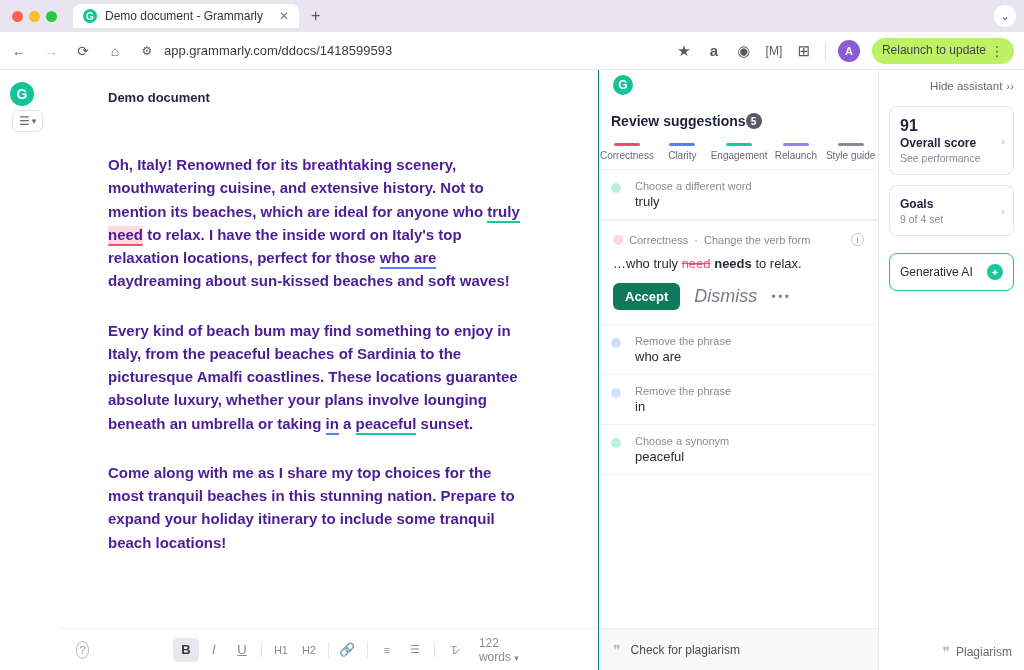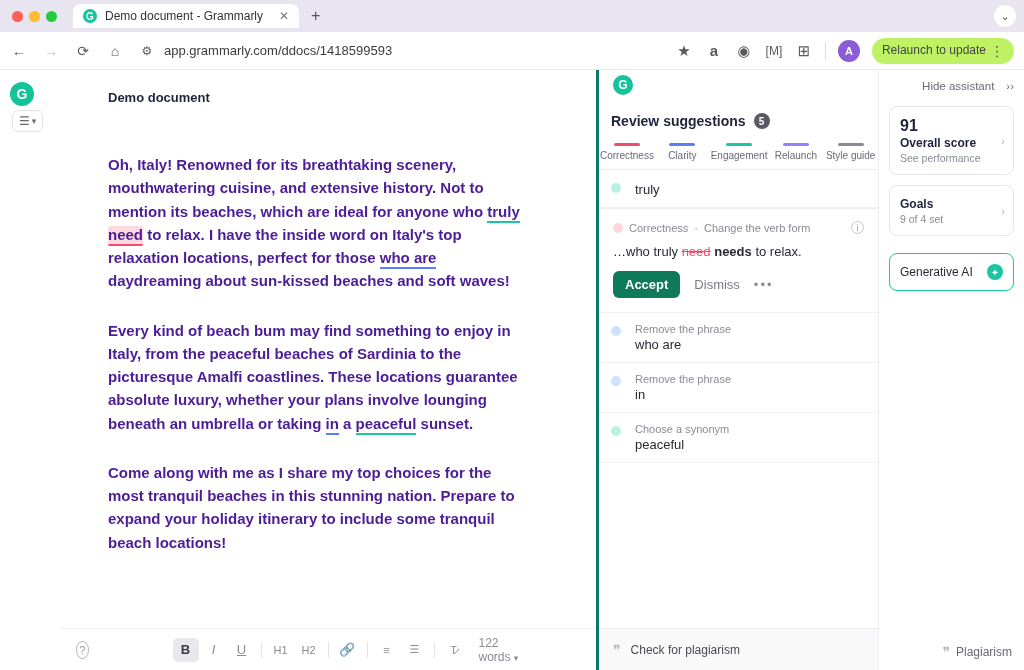--- a/index.html
+++ b/index.html
@@ -34,41 +34,41 @@
   .avatar{width:22px;height:22px;border-radius:50%;background:#8a5cd6;color:#fff;display:flex;align-items:center;justify-content:center;font-size:11px;font-weight:600;}
   .relaunch{background:#bef264;color:#444;padding:5px 10px;border-radius:14px;font-size:12px;display:flex;align-items:flex-start;gap:4px;}
   .relaunch .menu{font-size:14px;color:#555;}
   
   .app { display:flex; height:600px; background:#fff;}
   
   .leftrail{width:60px; border-right:none; padding:12px 8px;}
   .brand{width:24px;height:24px;border-radius:50%;background:#15c39a;color:#fff;display:flex;align-items:center;justify-content:center;font-weight:bold;font-size:14px; margin-bottom:4px; margin-left:2px; display:inline-flex;}
   .leftmenu{display:inline-flex; align-items:center; border:1px solid #e4e4e8; border-radius:6px; padding:3px 6px; margin-left:4px; gap:2px; color:#6a6a72; font-size:12px;}
   
-  .editor{flex:1; position:relative; padding:20px 48px 0 48px; border-right:3px solid #0f766e;}
+  .editor{flex:1; position:relative; padding:20px 48px 0 48px; border-right:1px solid #0f766e;}
   .doc-title{font-size:13px; font-weight:600; color:#1f243c; margin-bottom:48px;}
   .content{font-size:15px; line-height:1.55; font-weight:600; color:#4c1d95; max-width:420px;}
   .content p{margin-bottom:26px;}
   .ul-teal{border-bottom:2px solid #19c6a1; padding-bottom:1px;}
   .ul-red{border-bottom:2px solid #ef4d6e; padding-bottom:1px;}
   .hl-pink{background:#ffd9e1; border-radius:2px;}
   .ul-blue{border-bottom:2px solid #5a7cff; padding-bottom:1px;}
   
   .toolbar{position:absolute; left:0; right:0; bottom:0; height:42px; display:flex; align-items:center; padding:0 16px; gap:12px; border-top:1px solid #f0f0f2;}
   .help{width:18px;height:18px;border:1.5px solid #b8b8c0;border-radius:50%;display:flex;align-items:center;justify-content:center;font-size:11px;color:#9a9aa4;}
   .fmt-group{display:flex; align-items:center; gap:2px; margin-left:72px;}
   .fmt{width:26px;height:24px;display:flex;align-items:center;justify-content:center;border-radius:5px;color:#8b8b95;font-size:13px;}
   .fmt.active{background:#e7e7ec;color:#3a3a46;font-weight:bold;}
   .sep{width:1px;height:16px;background:#e4e4e8;margin:0 4px;}
   .wc{margin-left:auto; margin-right:60px; color:#8b8b95; font-size:12px;}
   
   .panel{width:280px; position:relative; display:flex; flex-direction:column; border-right:1px solid #ececf0;}
   .panel-head{height:33px; display:flex; align-items:center; padding:0 12px;}
   .panel-head .brand{width:20px;height:20px;font-size:12px;}
-  .rev-head{padding:10px 12px 8px 12px; display:flex; align-items:flex-start; gap:8px;}
+  .rev-head{padding:10px 12px 8px 12px; display:flex; align-items:flex-start; }
   .rev-title{font-size:14px; font-weight:700;}
   .count-badge{background:#5a5a64;color:#fff;border-radius:9px;min-width:16px;height:16px;font-size:10px;display:flex;align-items:center;justify-content:center;padding:0 4px;font-weight:600;}
   .cats{display:flex; border-bottom:1px solid #ececf0;}
   .cat{flex:1; text-align:center; font-size:10px; color:#6a6a74; padding:6px 1px 8px 1px; position:relative;}
   .cat .bar{height:3px;border-radius:2px;margin:0 auto 4px auto;width:26px;}
   .cat.correct .bar{background:#ef4d6e;}
   .cat.clarity .bar{background:#5a7cff;}
   .cat.engage .bar{background:#19c6a1;}
   .cat.deliv .bar{background:#9a7cff;}
   .cat.style .bar{background:#8a8a92;}
@@ -79,26 +79,26 @@
   .sug .lab{font-size:11px; color:#8a8a94;}
   .sug .word{font-size:13px; color:#2a2a34; margin-top:2px;}
   .sug.expanded{border-top:1px solid #ededf0; padding:12px 14px 14px 14px;}
   .sug.expanded .chead{display:flex; align-items:center; gap:6px; font-size:11px; color:#8a8a94;}
   .info{width:13px;height:13px;border:1px solid #c6c6cc;border-radius:50%;display:inline-flex;align-items:center;justify-content:center;font-size:9px;color:#9a9aa4;margin-left:auto;}
   .ctx{font-size:13px;color:#2a2a34;margin:10px 0 12px 0;}
   .strike{text-decoration:line-through;color:#ef4d6e;}
   .bold{font-weight:700;}
   .btnrow{display:flex;align-items:center;gap:14px;}
   .accept{background:#0f7a5a;color:#fff;border:none;border-radius:6px;padding:6px 12px;font-size:13px;font-weight:600;}
-  .dismiss{color:#7a7a84;font-size:13px;background:none;border:none;}
+  .dismiss{color:#7a7a84;font-size:18px;background:none;border:none;font-style:italic;}
   .more{color:#8a8a94;letter-spacing:2px;}
   .plagiarism-bar{height:42px;border-top:1px solid #ececf0;background:#f9f9fa;display:flex;align-items:center;padding:0 14px;gap:10px;font-size:12px;color:#4a4a54;}
   
   .rail{width:145px; padding:10px 10px; display:flex; flex-direction:column; gap:10px; position:relative;}
-  .hide-assist{font-size:11.5px;color:#6a6a74;text-align:right; margin-bottom:4px; display:flex; justify-content:flex-end; align-items:center; gap:12px;}
+  .hide-assist{font-size:11.5px;color:#6a6a74;text-align:right; margin-bottom:4px; display:flex; justify-content:flex-end; align-items:center; gap:4px;}
   .card{border:1px solid #e6e6ea;border-radius:8px;padding:10px 10px;position:relative;}
   .card.sel{border:1.5px solid #19c6a1;margin-top:7px;}
   .score{font-size:16px;font-weight:700;}
   .sub{font-size:12px;font-weight:600;margin-top:1px;}
   .mini{font-size:10.5px;color:#8a8a94;margin-top:2px;}
   .chev-r{position:absolute;right:8px;top:50%;transform:translateY(-50%);color:#b0b0b8;font-size:11px;}
   .gen{display:flex;align-items:center;justify-content:space-between;font-size:12px;color:#2a2a34;}
   .spark{width:16px;height:16px;border-radius:50%;background:#19c6a1;color:#fff;display:flex;align-items:center;justify-content:center;font-size:10px;}
   .rail-bottom{position:absolute;bottom:10px;right:12px;display:flex;align-items:center;gap:6px;font-size:12px;color:#6a6a74;}
   .quotes{color:#b6b6c0;font-size:14px;}
@@ -204,20 +204,21 @@
       <div class="cat correct"><div class="bar"></div><span>Correctness</span></div>
       <div class="cat clarity"><div class="bar"></div><span>Clarity</span></div>
       <div class="cat engage"><div class="bar"></div><span>Engagement</span></div>
       <div class="cat deliv"><div class="bar"></div><span>Relaunch</span></div>
       <div class="cat style"><div class="bar"></div><span>Style guide</span></div>
     </div>
 
     <div class="sug-list">
       <div class="sug">
         <span class="dotmark dm-teal"></span>
+        <div class="lab">Choose a different word</div>
         <div class="word">truly</div>
       </div>
 
       <div class="sug expanded">
         <div class="chead">
           <span class="dotmark dm-red" style="position:static;"></span>
           <span>Correctness</span>
           <span>·</span>
           <span>Change the verb form</span>
           <span class="info">i</span>

